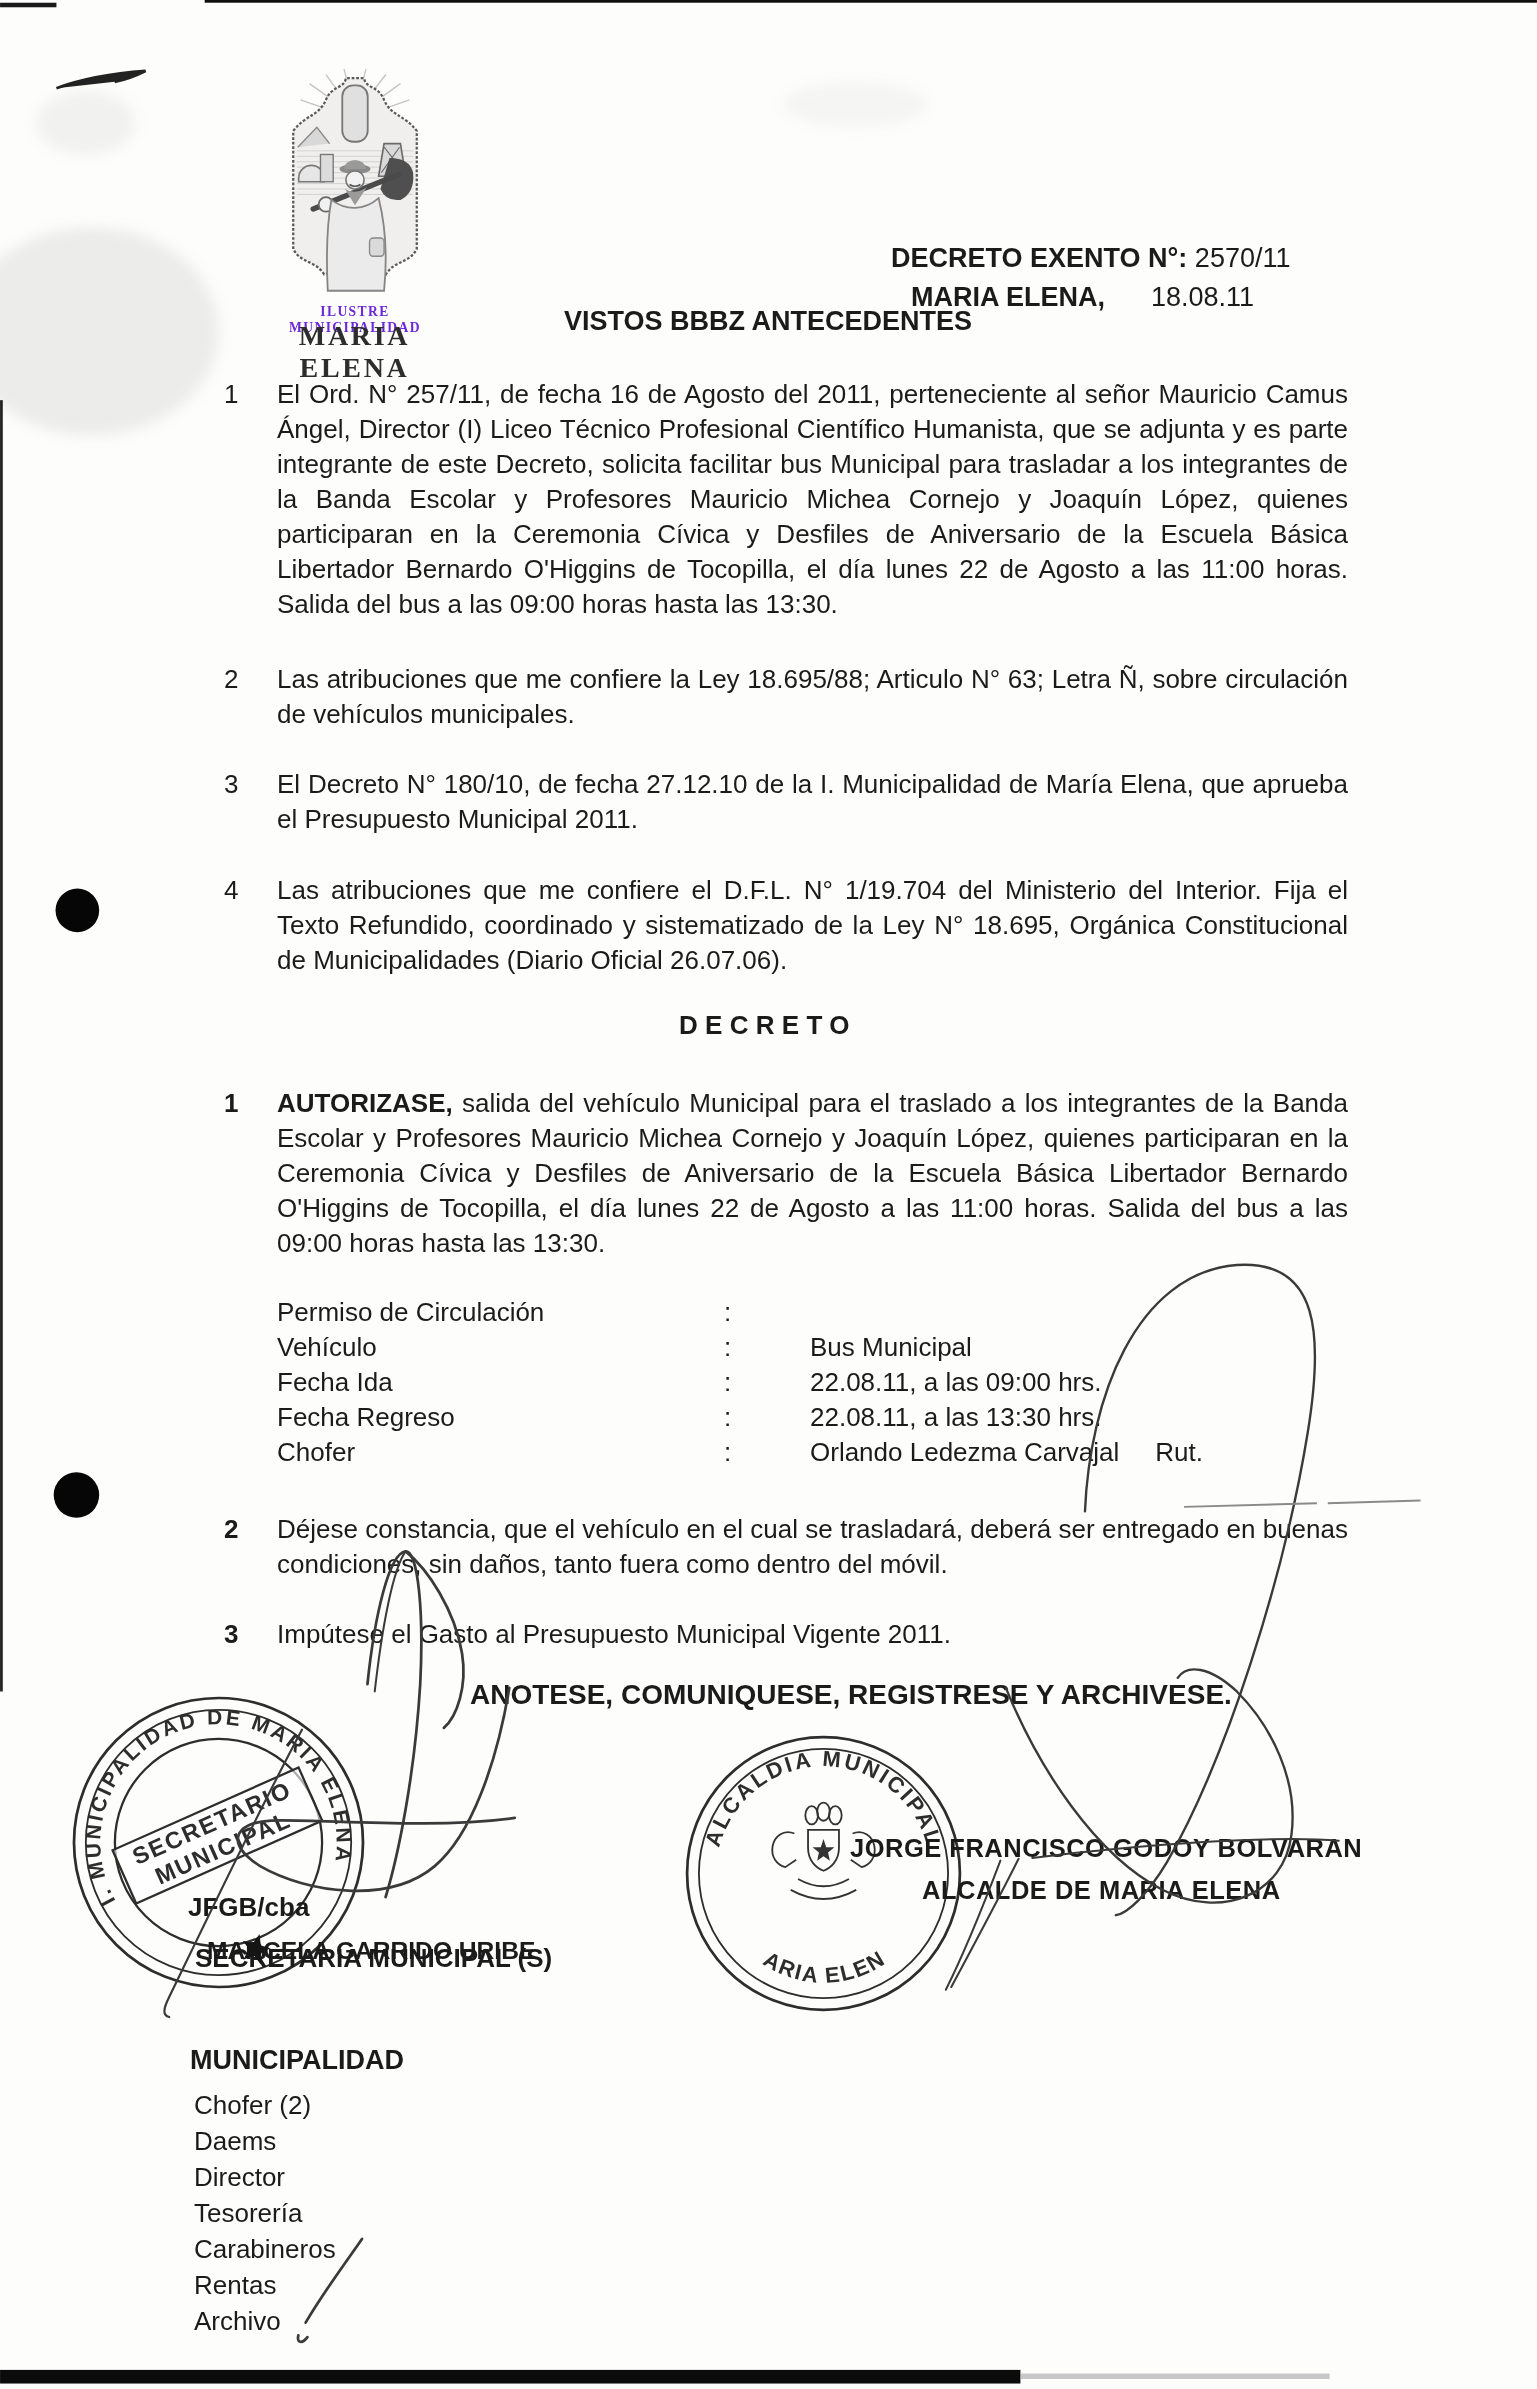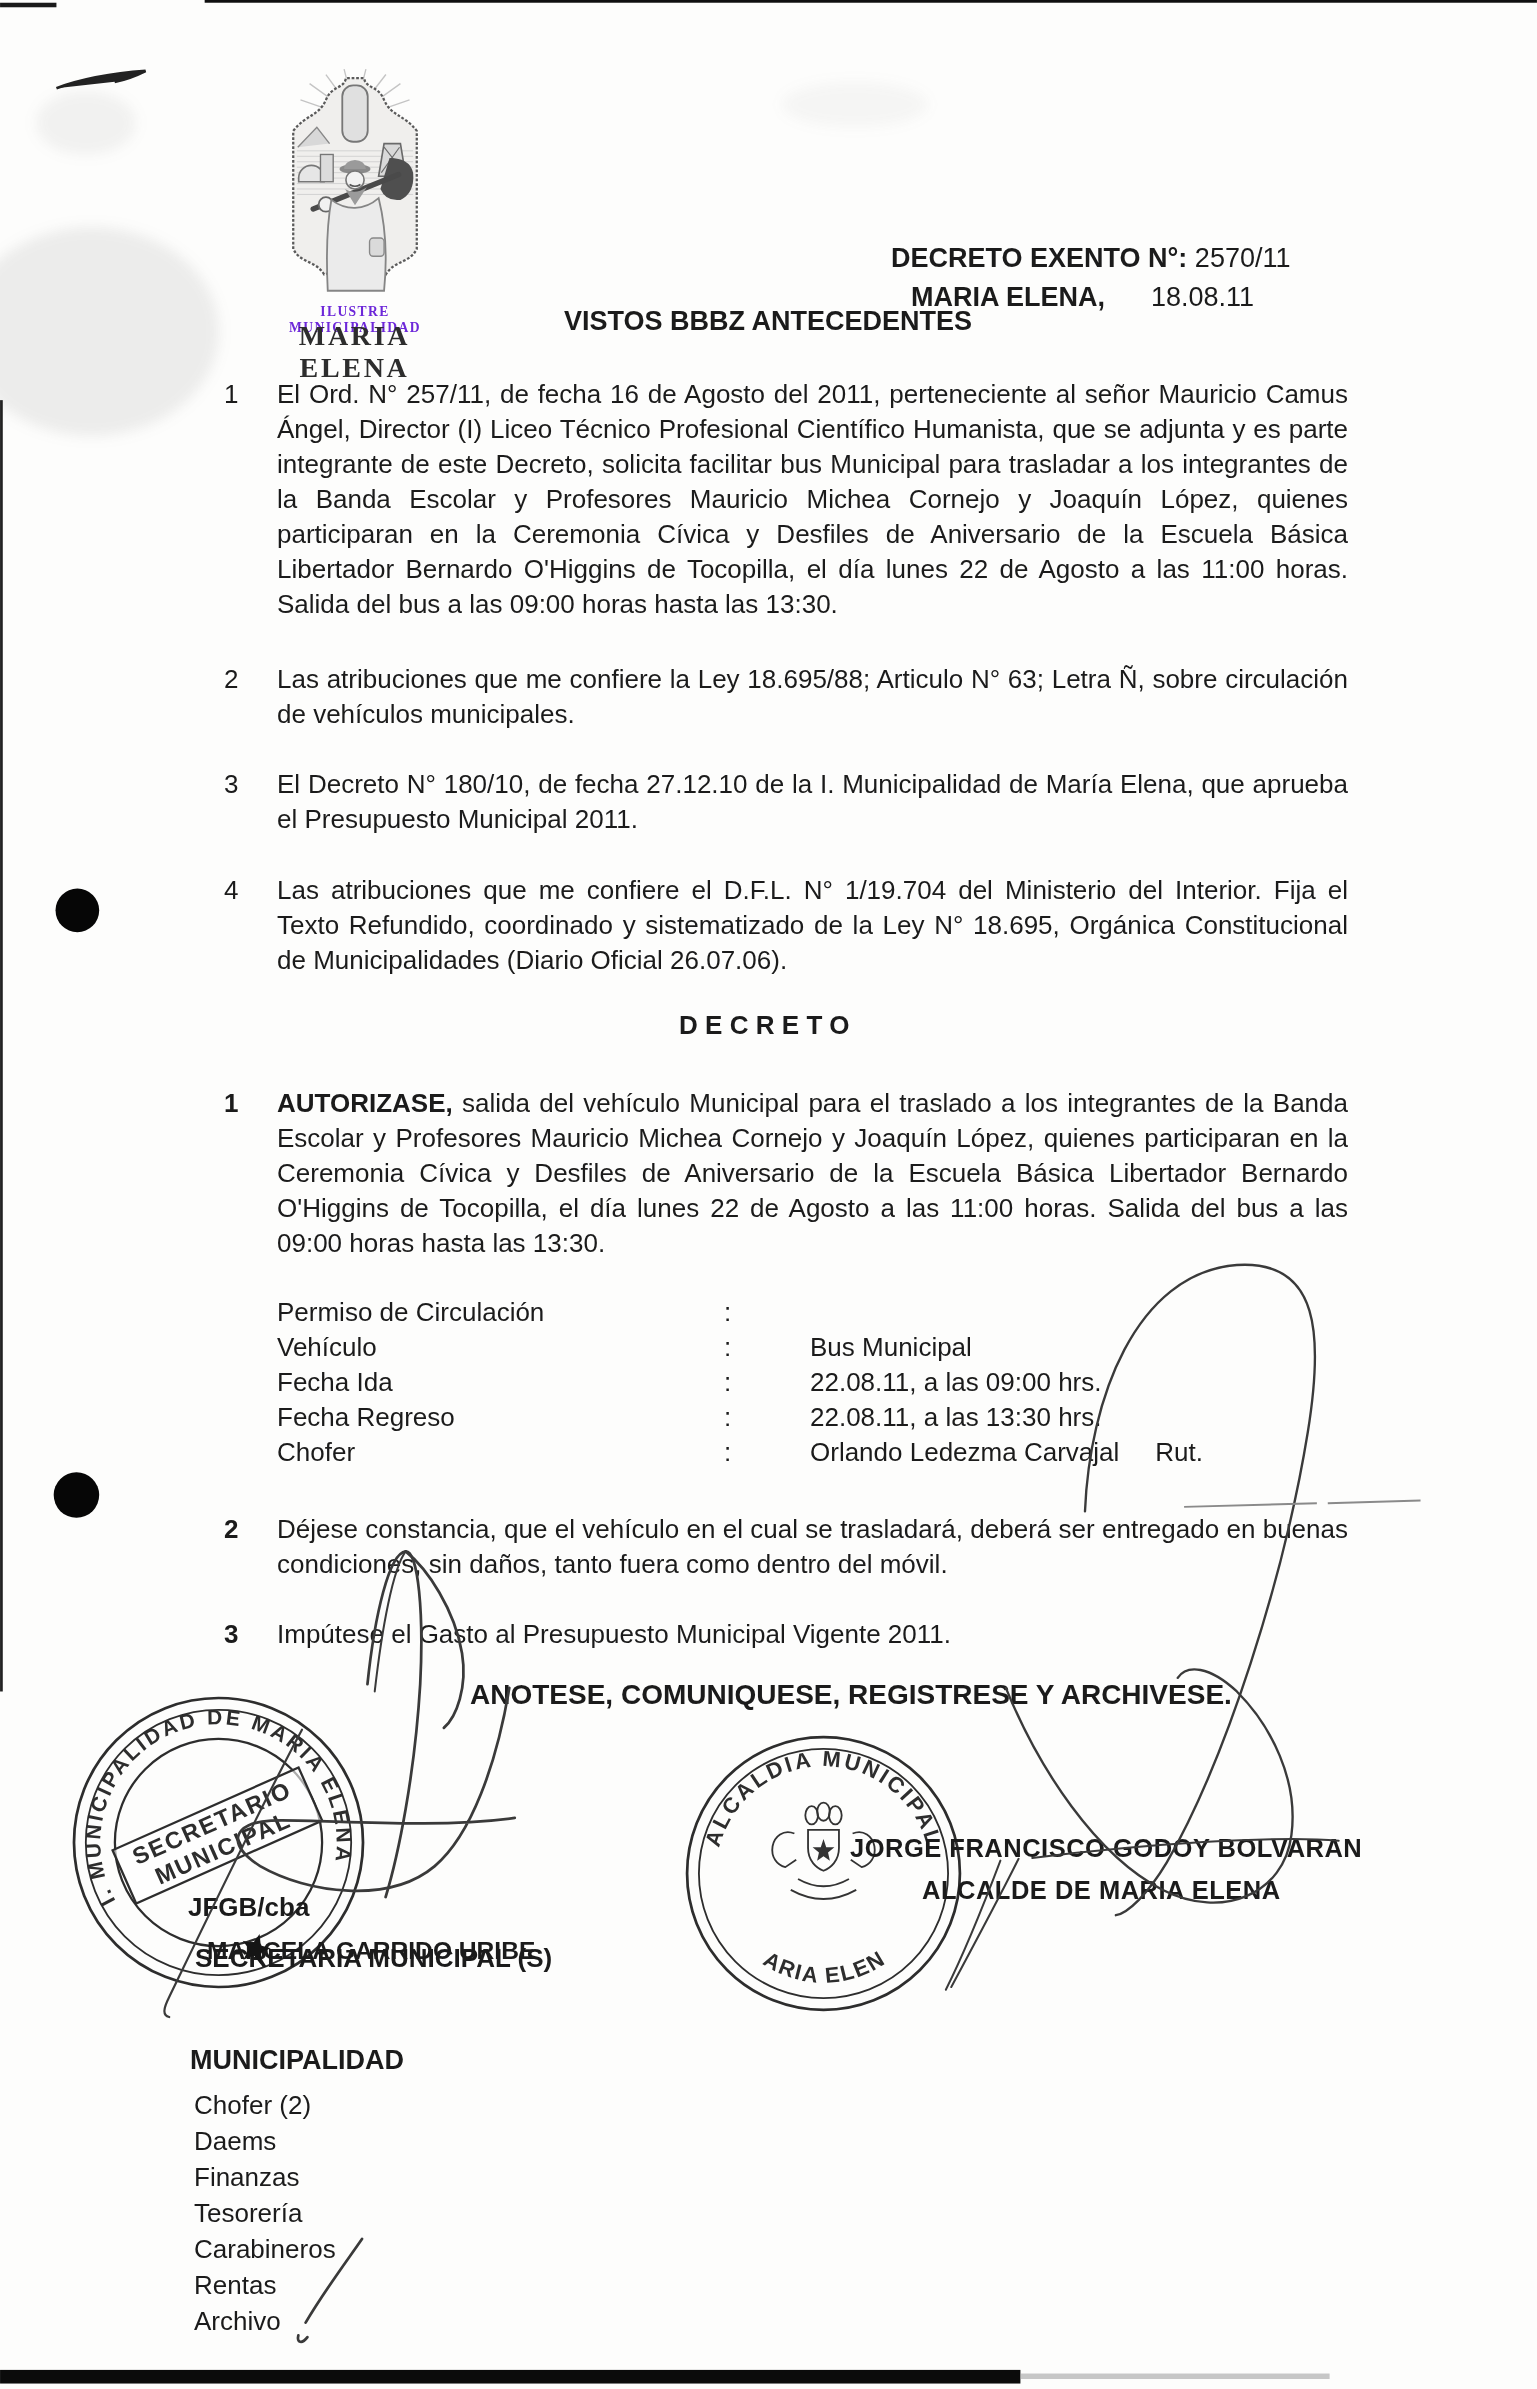--- a/index.html
+++ b/index.html
@@ -202,21 +202,21 @@
   <div class="abs b" style="left:850px;top:1834px;font-size:25.5px;letter-spacing:0.5px;">JORGE FRANCISCO GODOY BOLVARAN</div>
   <div class="abs b" style="left:922px;top:1876px;font-size:25.5px;letter-spacing:0.5px;">ALCALDE DE MARIA ELENA</div>
   <div class="abs b" style="left:207px;top:1901px;font-size:24.6px;margin-top:36px;">MARCELA GARRIDO URIBE</div>
   <div class="abs b" style="left:195px;top:1943px;font-size:26px;">SECRETARIA  MUNICIPAL (S)</div>
 
   <div class="abs b" style="left:188px;top:1892px;font-size:26px;">JFGB/cba</div>
   <div class="abs b" style="left:190px;top:2045px;font-size:27px;">MUNICIPALIDAD</div>
   <div class="abs dist" style="left:194px;top:2087px;">
     <div>Chofer (2)</div>
     <div>Daems</div>
-    <div>Finanzas</div>
+    <div>Director</div>
     <div>Tesorería</div>
     <div>Carabineros</div>
     <div>Rentas</div>
     <div>Archivo</div>
   </div>
 
   <div class="overlay">
     <svg width="1537" height="2389" viewBox="0 0 1690 2627">
 
       <g fill="none" stroke="#3a3a3a" stroke-width="2.6" stroke-linecap="round">

